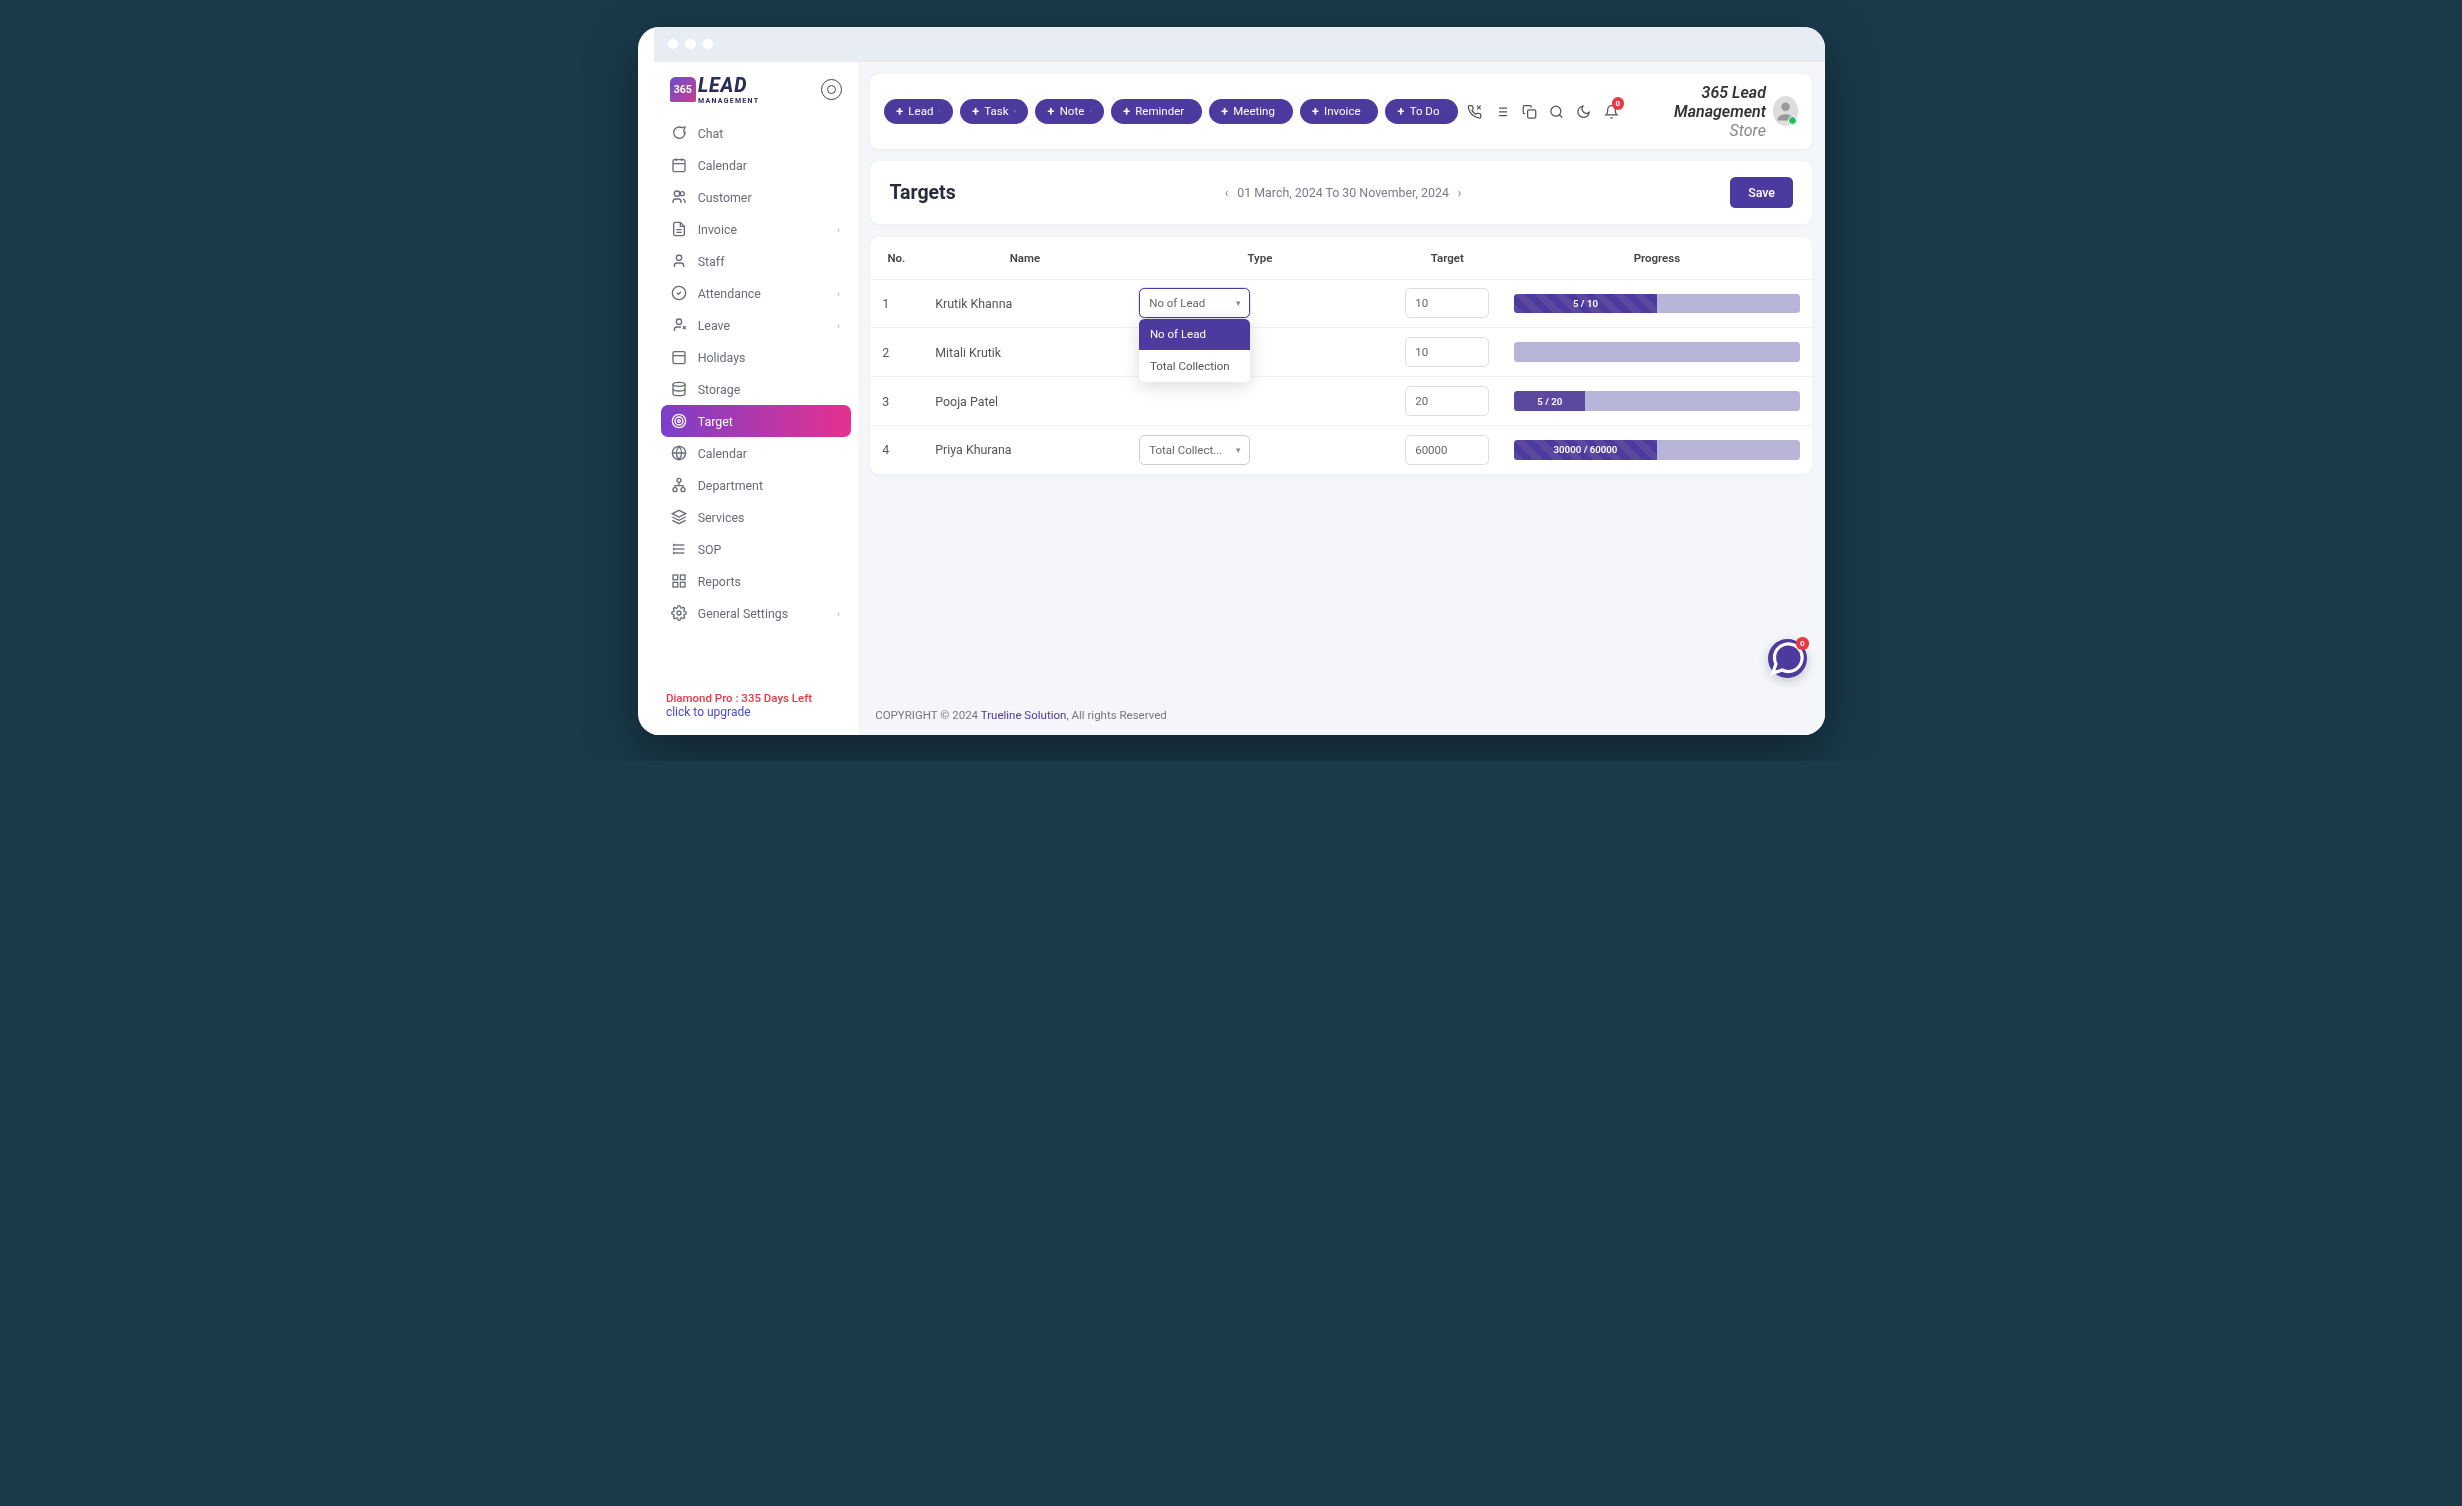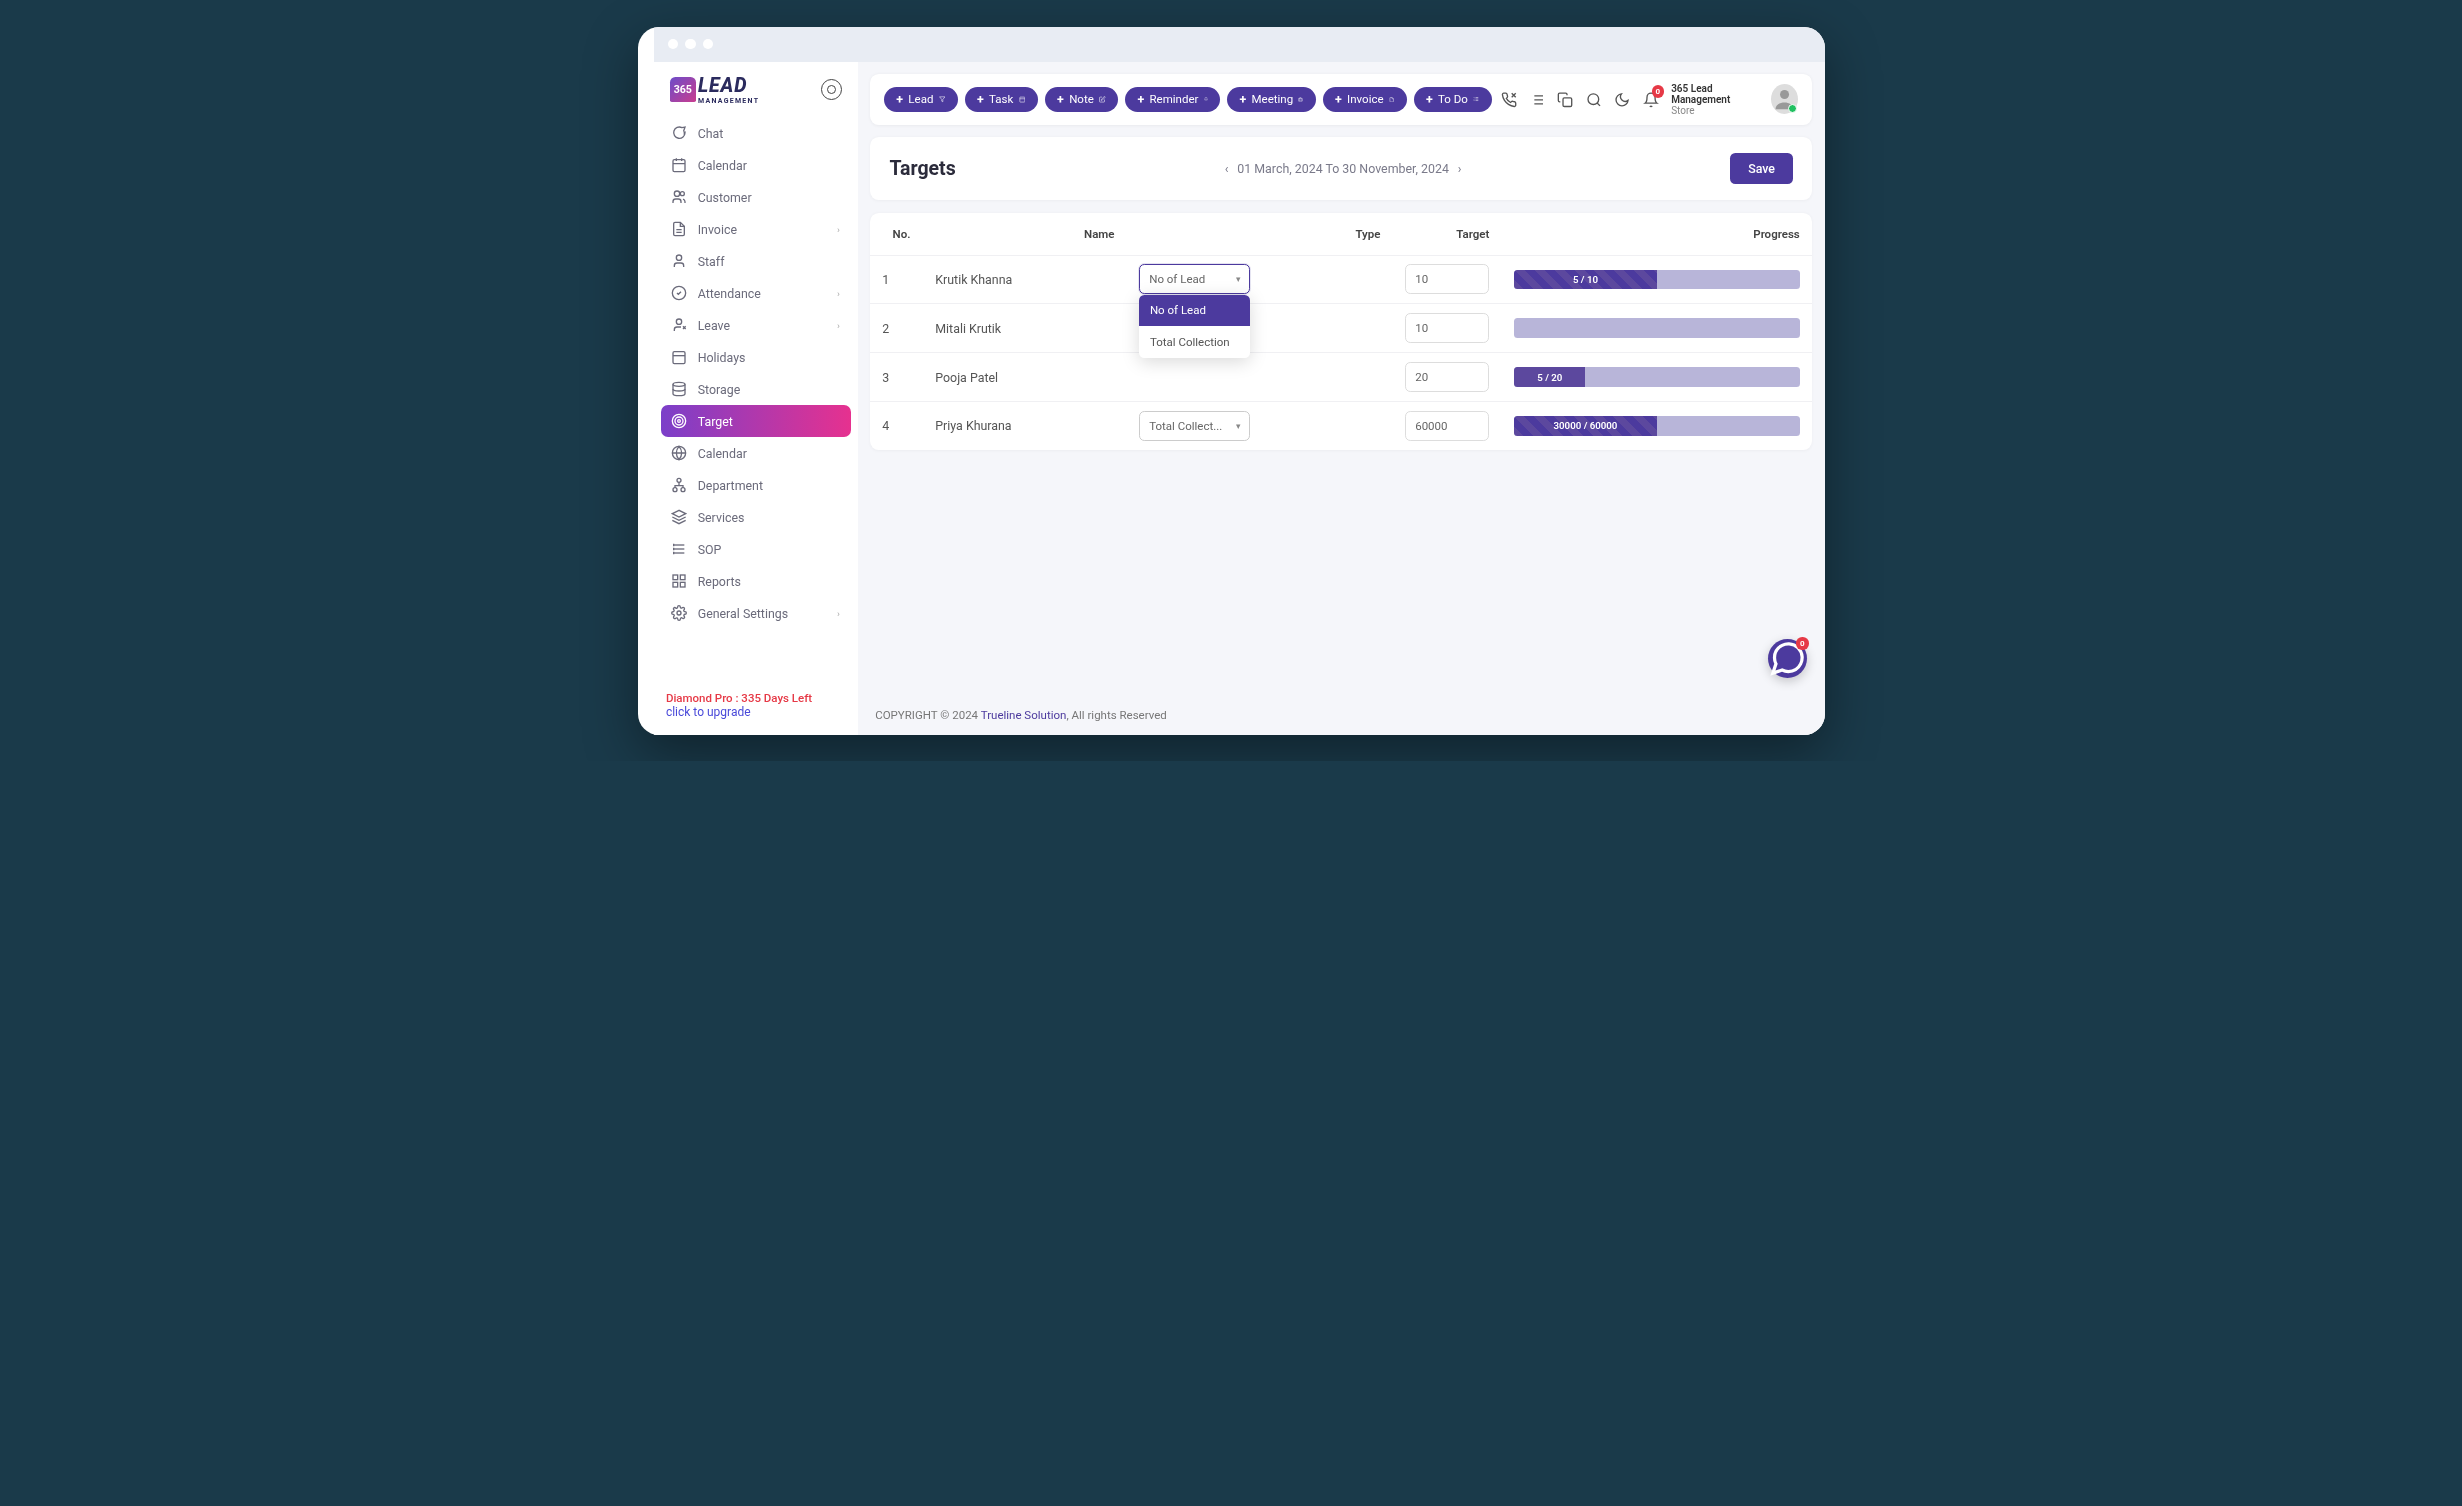--- a/index.html
+++ b/index.html
@@ -26,36 +26,36 @@
 .upgrade { color: #4a4ad9; font-size: 12px; cursor: pointer; }
 
 .main { flex: 1; display: flex; flex-direction: column; overflow: hidden; }
 .topbar { background: #fff; margin: 12.4px 12.4px 0 12.4px; border-radius: 8.9px; padding: 8.9px 14px; display: flex; align-items: center; gap: 8.9px; box-shadow: 0 0.9px 3.5px rgba(0,0,0,0.05); }
 .pill { background: #4c3a9e; color: #fff; border-radius: 17.7px; padding: 5.3px 12.4px; font-size: 11.5px; display: flex; align-items: center; gap: 5.3px; cursor: pointer; white-space: nowrap; }
 .pill .plus { font-size: 12.4px; font-weight: 700; }
 .topbar-right { margin-left: auto; display: flex; align-items: center; gap: 12.4px; }
 .top-icon { width: 17.7px; height: 17.7px; color: #555; cursor: pointer; display: flex; align-items: center; justify-content: center; position: relative; }
 .bell-badge { position: absolute; top: -5.3px; right: -5.3px; background: #e63946; color: #fff; font-size: 8px; border-radius: 50%; width: 12.4px; height: 12.4px; display: flex; align-items: center; justify-content: center; font-weight: 700; }
 .user-block { display: flex; align-items: center; gap: 7px; }
-.user-text { font-size: 10px; }
+.user-text { text-align: right; font-size: 16px; font-style: italic; }
 .user-name { color: #333; font-weight: 600; }
 .user-role { color: #888; }
 .avatar { width: 30px; height: 30px; border-radius: 50%; background: #ddd; display: flex; align-items: center; justify-content: center; position: relative; }
 .avatar::after { content: ''; position: absolute; bottom: 0.9px; right: 0.9px; width: 7px; height: 7px; background: #20c060; border: 1.8px solid #fff; border-radius: 50%; }
 
 .content { flex: 1; padding: 12.4px; overflow-y: auto; position: relative; }
 .page-header { background: #fff; border-radius: 8.9px; padding: 16px 19.5px; display: flex; align-items: center; box-shadow: 0 0.9px 3.5px rgba(0,0,0,0.04); }
 .page-title { font-size: 19.5px; font-weight: 700; color: #2b2b3b; }
 .date-range { margin: 0 auto; display: flex; align-items: center; gap: 8.9px; color: #7a7a8a; font-size: 12.4px; }
 .date-range .arrow { cursor: pointer; font-size: 12.4px; }
 .save-btn { background: #4c3a9e; color: #fff; border: none; border-radius: 5.3px; padding: 8px 17.7px; font-size: 12.4px; cursor: pointer; font-weight: 500; }
 
 .table-wrap { background: #fff; border-radius: 8.9px; margin-top: 12.4px; box-shadow: 0 0.9px 3.5px rgba(0,0,0,0.04); }
 table { width: 100%; border-collapse: collapse; }
-th { text-align: right; font-size: 11.5px; color: #444; font-weight: 600; padding: 14px 12.4px; }
+th { text-align: center; font-size: 11.5px; color: #444; font-weight: 600; padding: 14px 12.4px; }
 td { padding: 8.9px 12.4px; font-size: 12.4px; color: #555; border-top: 0.9px solid #f0f0f3; position: relative; }
 .col-no { width: 53px; }
 .col-name { width: 204px; }
 .col-type { width: 266px; }
 .col-target { width: 106px; }
 .select-box { border: 0.9px solid #ccc; border-radius: 5.3px; padding: 7px 8.9px; width: 111px; display: flex; align-items: center; justify-content: space-between; font-size: 11.5px; color: #666; cursor: pointer; background: #fff; }
 .select-box.focused { border-color: #4c3a9e; box-shadow: 0 0 0 0.9px rgba(76,58,158,0.15); }
 .select-box .chev-d { font-size: 8.9px; color: #888; }
 .select-text { white-space: nowrap; overflow: hidden; text-overflow: ellipsis; max-width: 75px; }
 .dropdown { position: absolute; top: 39px; left: 12.4px; width: 111px; background: #fff; border-radius: 5.3px; box-shadow: 0 3.5px 17.7px rgba(0,0,0,0.15); z-index: 10; overflow: hidden; }

